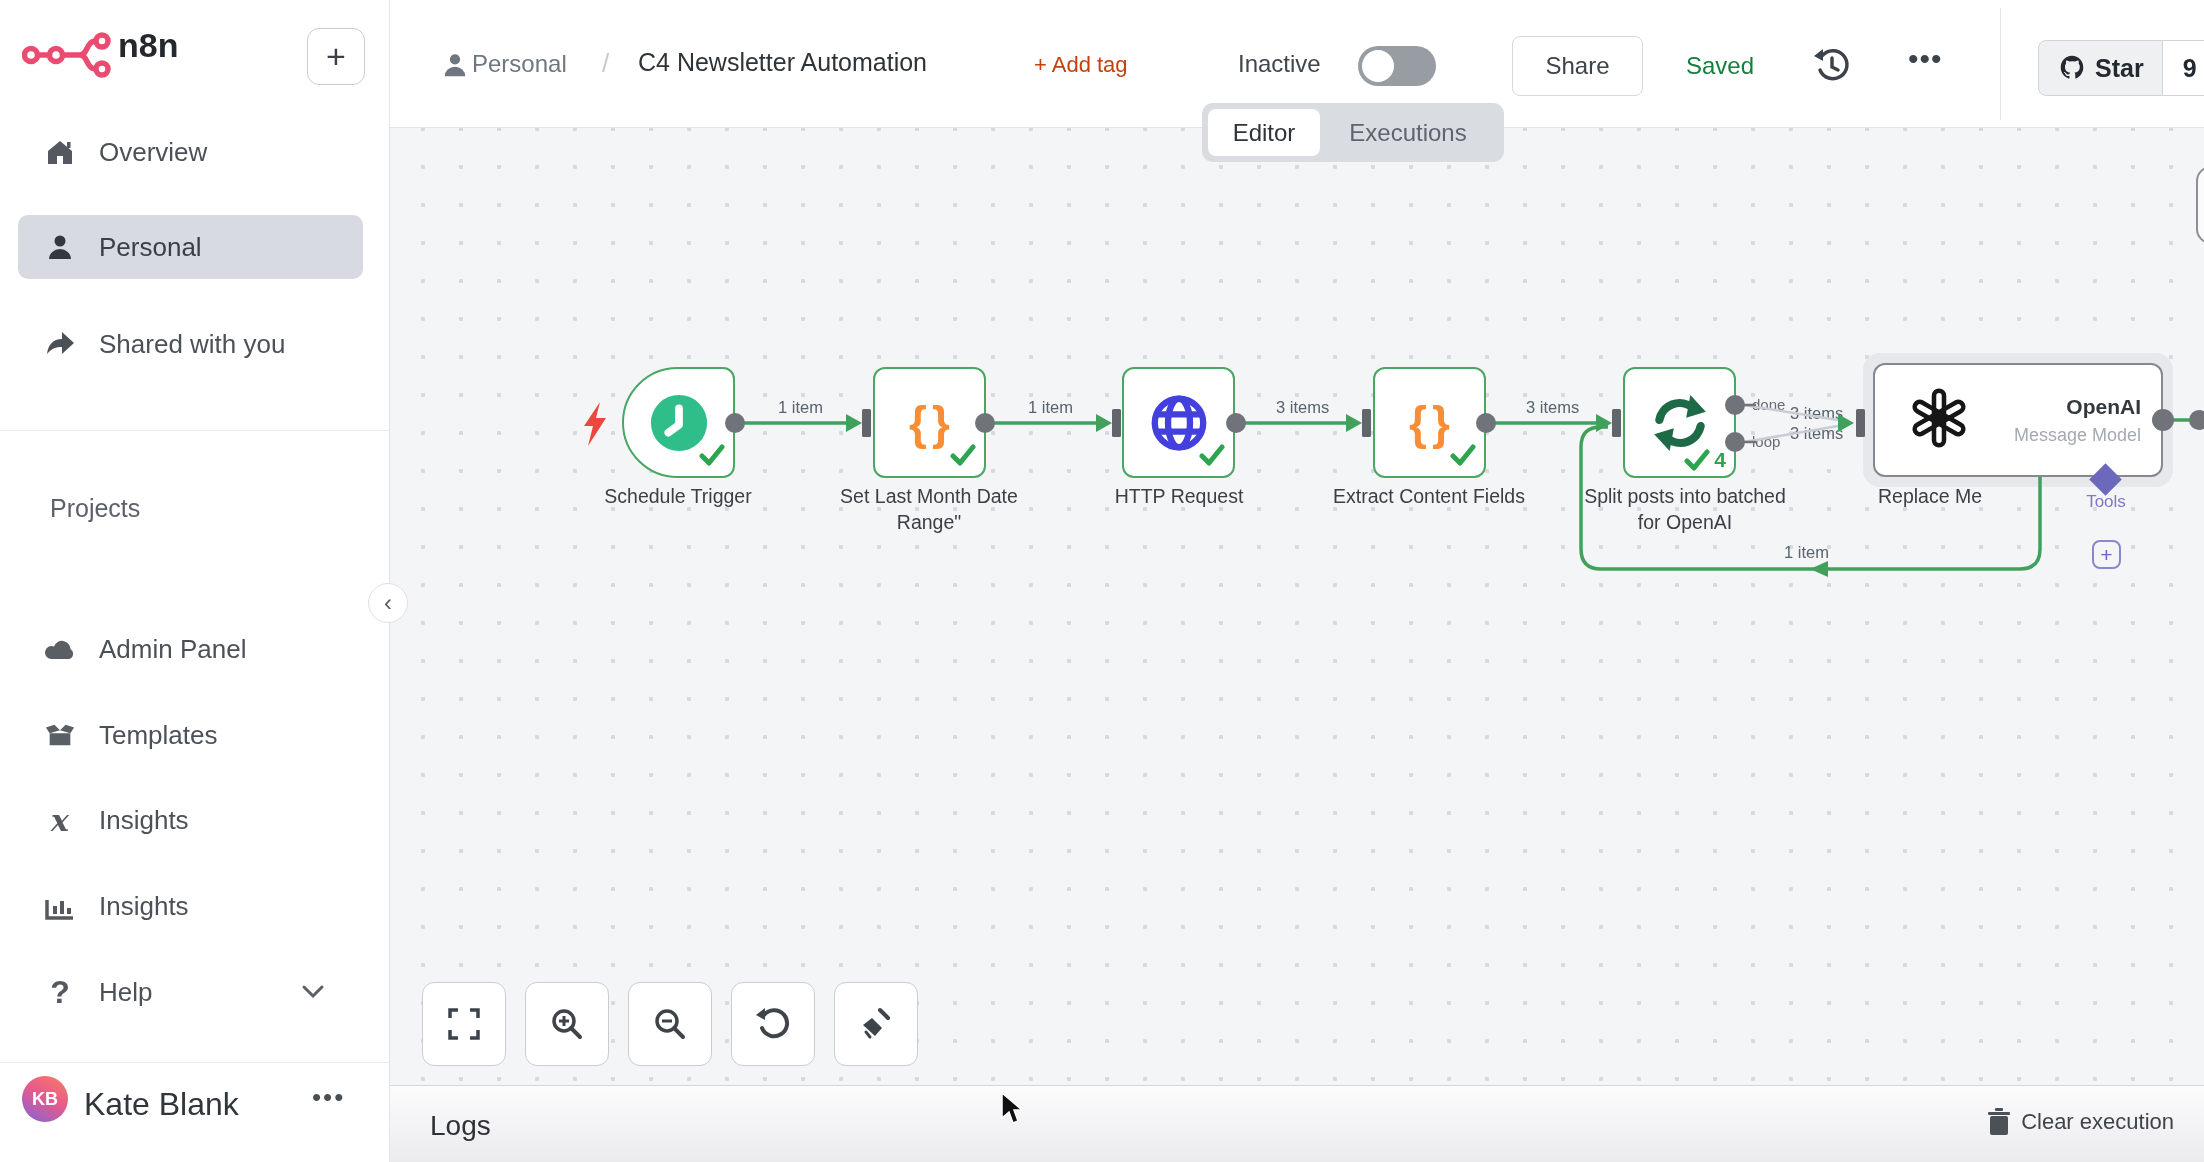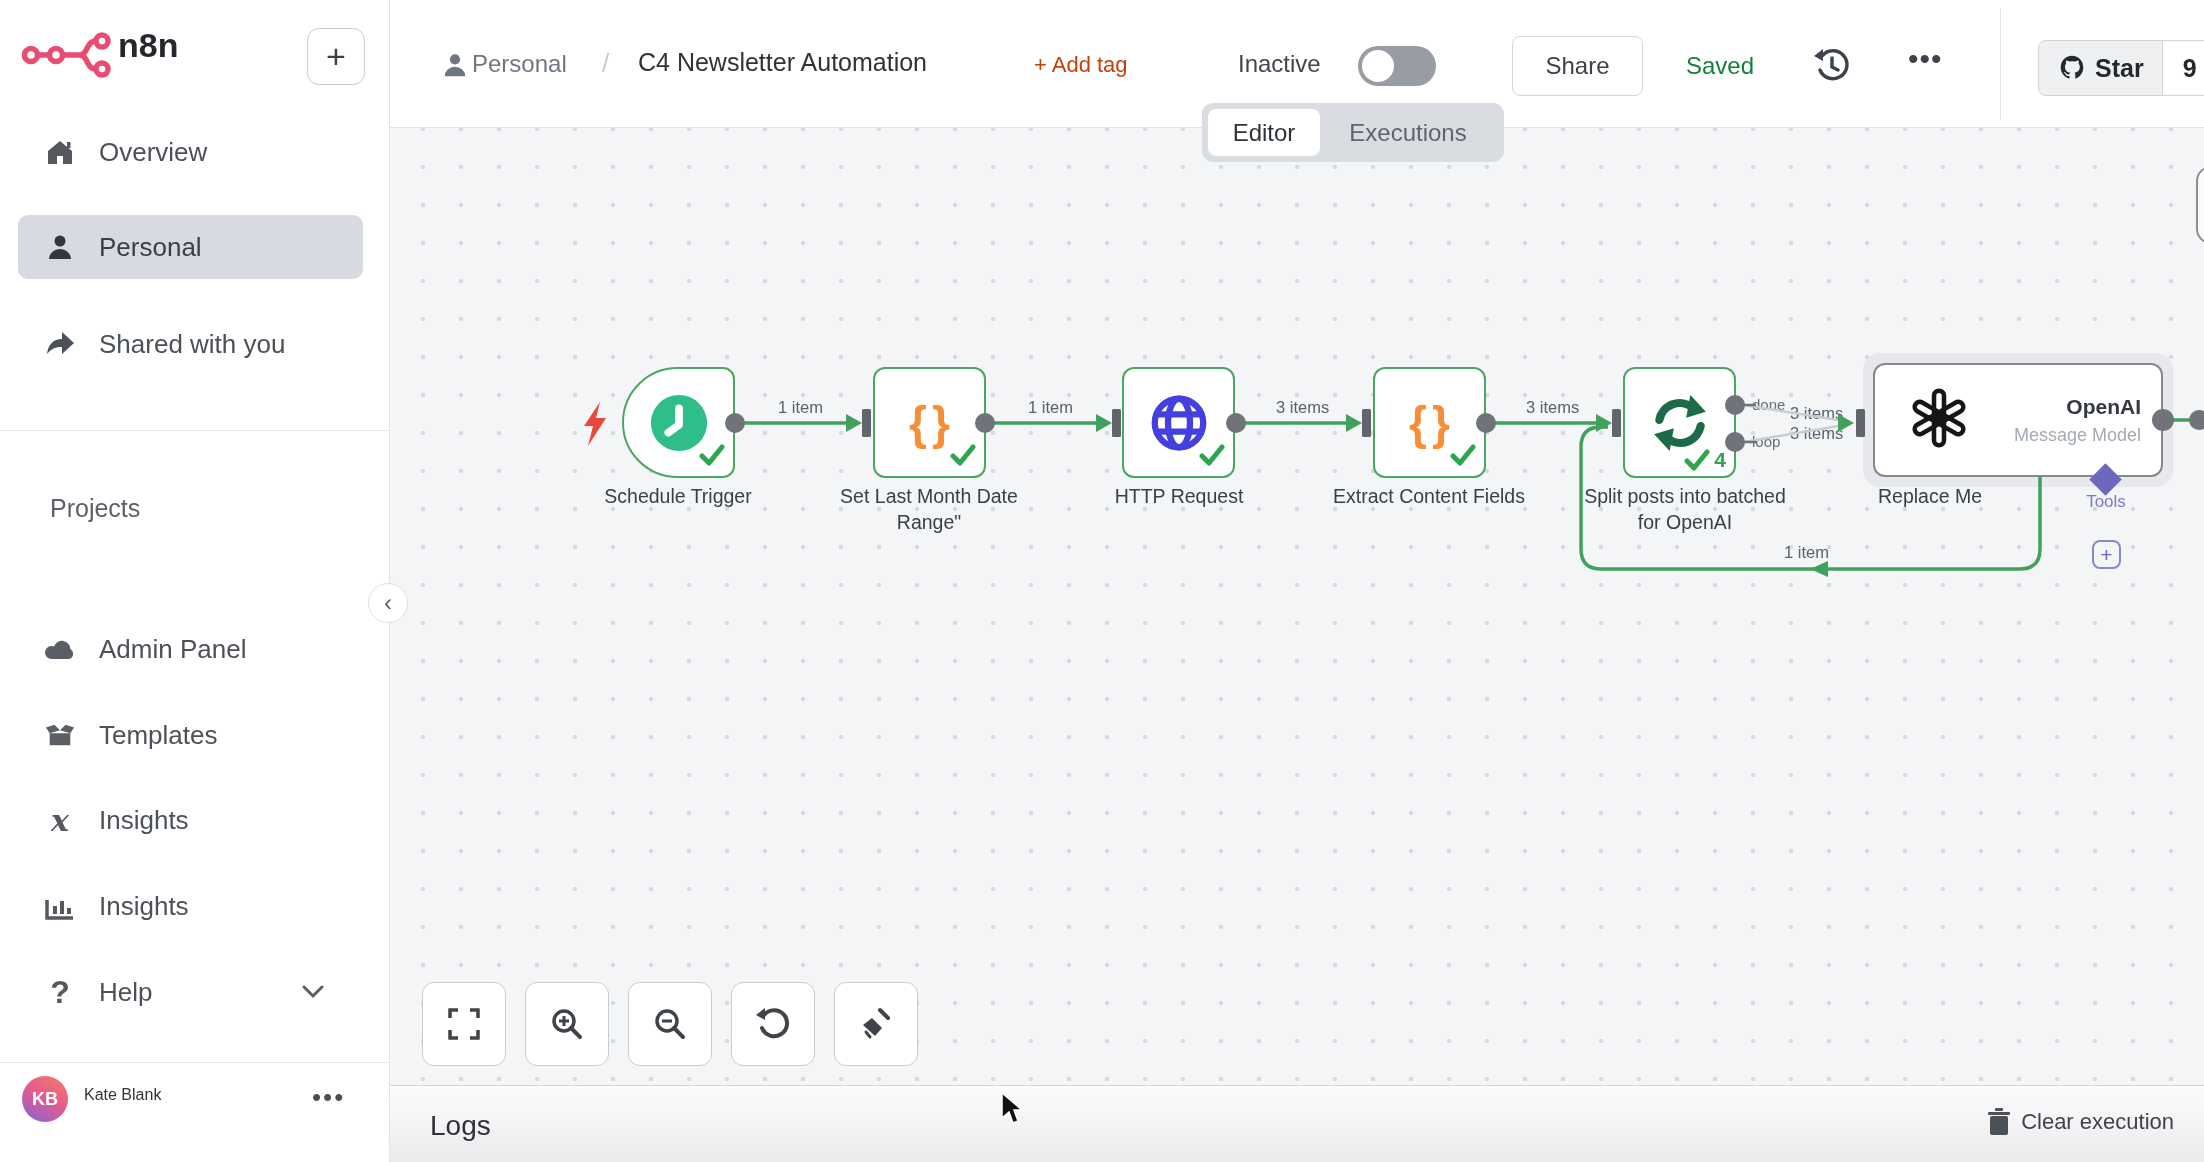--- a/index.html
+++ b/index.html
@@ -22,21 +22,21 @@
   .side-item .ic { width:30px; margin-left:27px; display:flex; justify-content:center; }
   .side-item .lbl { margin-left:24px; font-size:26px; color:#4c5158; }
   .side-item.selected .lbl { color:#3a3f45; }
   .side-divider { position:absolute; left:0; width:390px; height:1px; background:#e8e9ec; }
   .projects-heading { position:absolute; left:50px; top:494px; font-size:25px; color:#5b6069; }
   .help-chevron { position:absolute; left:300px; top:982px; }
   .user-row { position:absolute; left:0; top:1070px; width:390px; height:70px; }
   .avatar { position:absolute; left:22px; top:6px; width:46px; height:46px; border-radius:50%;
             background:linear-gradient(210deg,#f2766b 10%,#e85b8a 45%,#8a63d2 95%);
             color:#fff; font-size:18px; font-weight:700; display:flex; align-items:center; justify-content:center; }
-  .user-name { position:absolute; left:84px; top:16px; font-size:16px; color:#31363c; font-weight:500;text-align:right; }
+  .user-name { position:absolute; left:84px; top:16px; font-size:32px; color:#31363c; font-weight:500;text-align:right; }
   .user-menu { position:absolute; left:312px; top:12px; font-size:26px; color:#4a4f55; letter-spacing:2px; cursor:pointer; }
   .collapse-btn { position:absolute; left:368px; top:583px; width:40px; height:40px; border-radius:50%;
                   background:#fff; border:1px solid #dfe1e5; z-index:30; display:flex; align-items:center;
                   justify-content:center; font-size:24px; color:#5a6066; cursor:pointer; }
 
   
   .header { position:absolute; left:390px; top:0; width:1814px; height:128px; background:#fff;
             border-bottom:1px solid #e2e4e8; z-index:10; }
   .crumb-icon { position:absolute; left:52px; top:52px; }
   .crumb-project { position:absolute; left:82px; top:50px; font-size:24px; color:#6f7680; cursor:pointer; }

